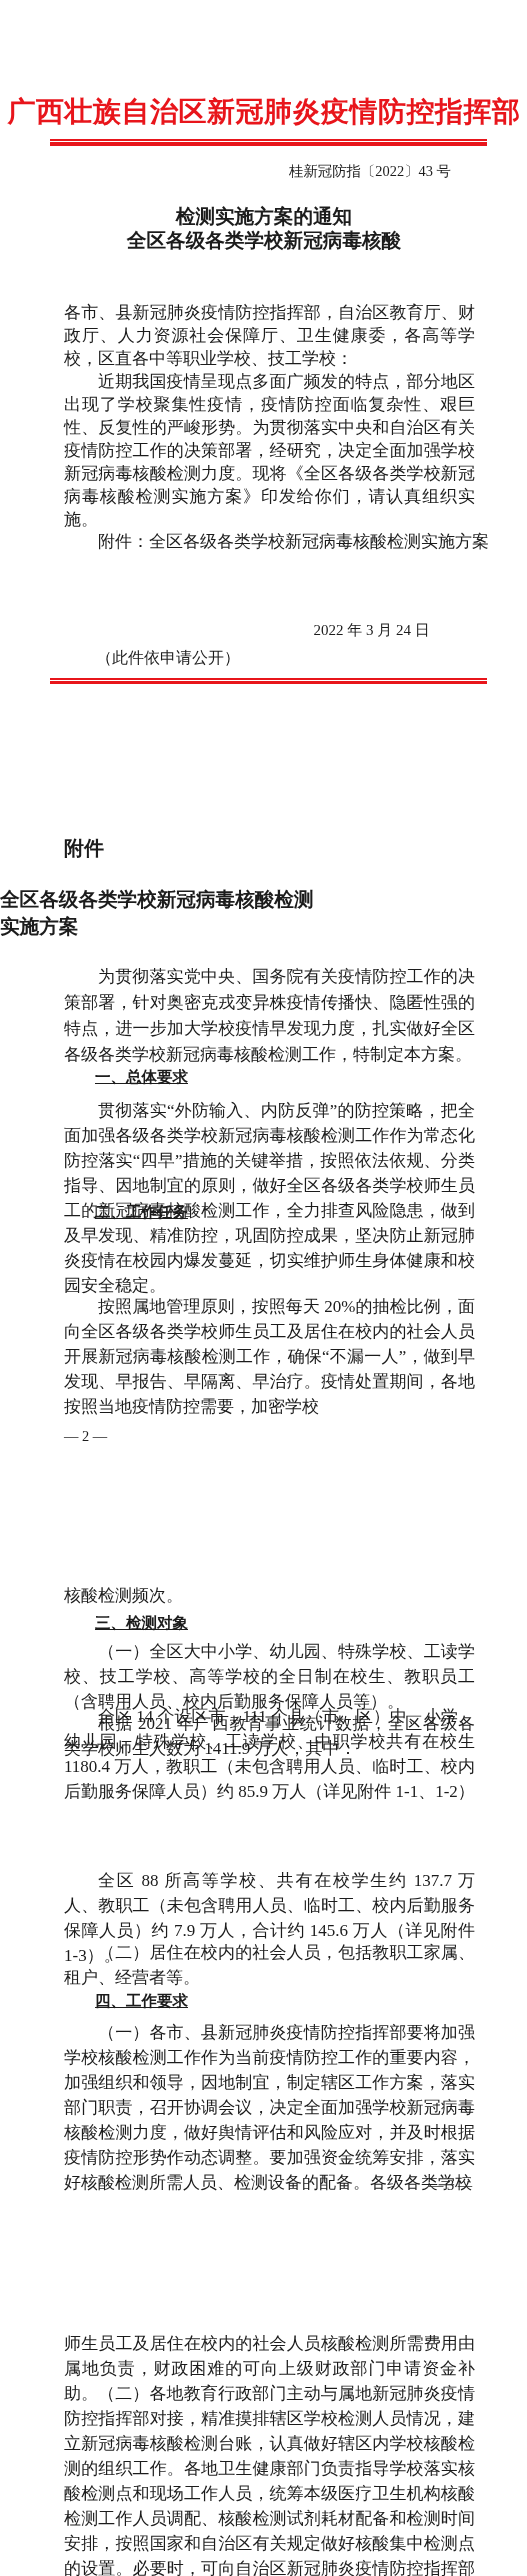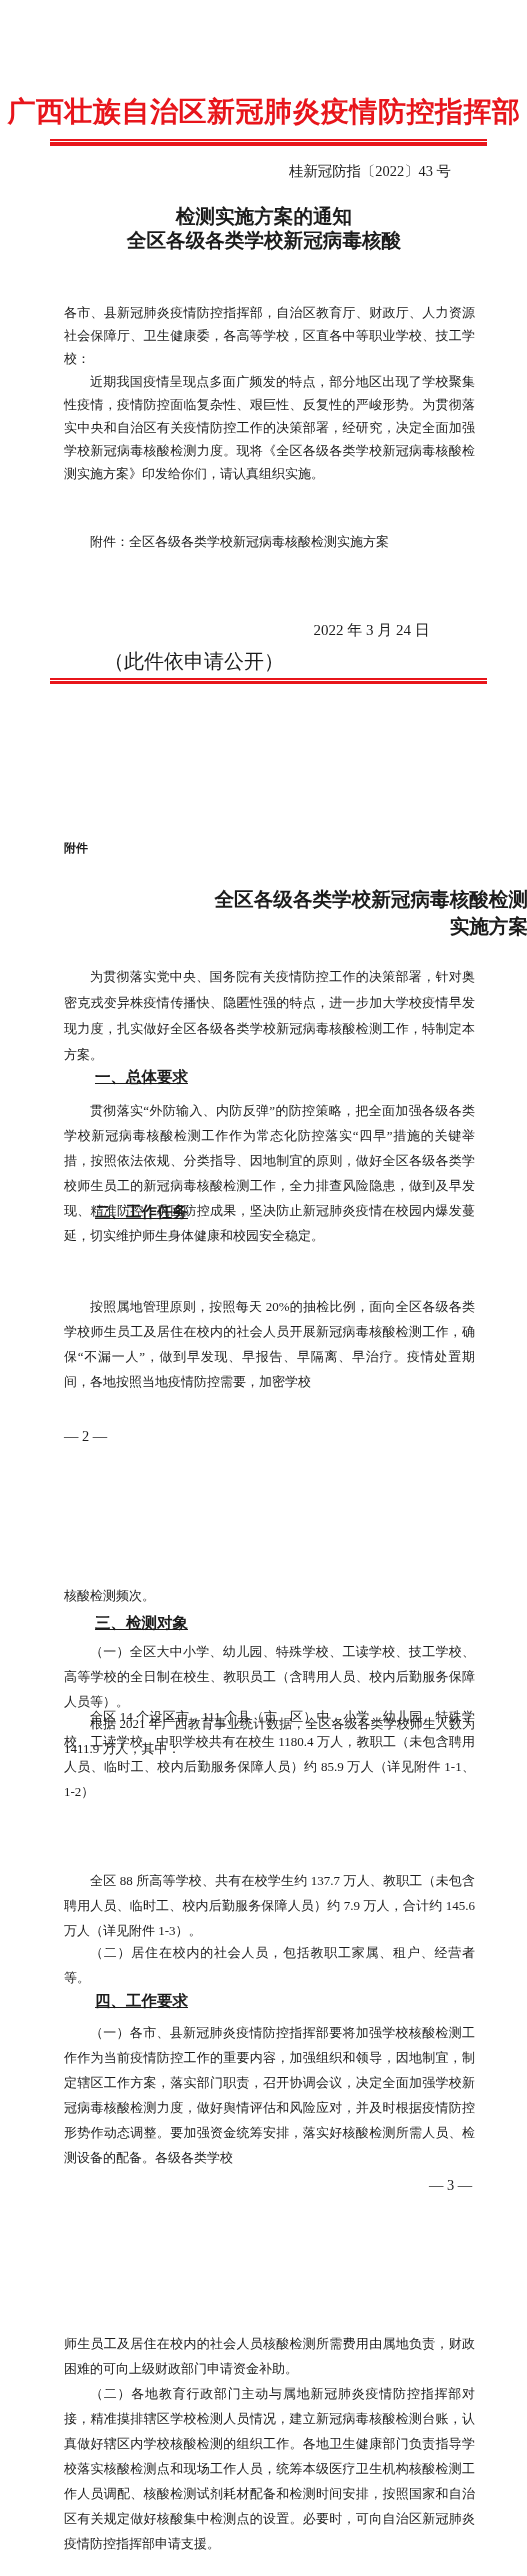--- a/index.html
+++ b/index.html
@@ -24,45 +24,45 @@
     font-size:14.4px;line-height:17.5px;text-align:left;white-space:nowrap;
   }
   
   .notice-title{
     left:0;top:205px;width:528px;
     font-size:19.6px;font-weight:700;line-height:24px;text-align:center;
   }
   
   .para{
     left:64px;width:411px;
-    font-size:13px;line-height:23px;
+    font-size:17px;line-height:23px;
     text-align:justify;text-align-last:left;
   }
   .indent{text-indent:2em;}
   .att-para{line-height:26px;}
   .lh49{line-height:25px;}
   .lh48{line-height:25px;}
   .heading{
     left:64px;
     font-family:"Liberation Sans","DejaVu Sans",sans-serif;
     font-weight:700;font-size:15.5px;line-height:20.6px;text-indent:2em;
     width:411px;
     text-decoration:underline;
   }
   .att-label{
     left:64px;top:839px;
     font-family:"Liberation Sans","DejaVu Sans",sans-serif;
-    font-weight:700;font-size:12px;line-height:19.6px;
+    font-weight:700;font-size:20px;line-height:19.6px;
   }
   .att-title{
     left:0;top:886px;width:528px;
-    font-size:19.6px;font-weight:700;line-height:27px;text-align:right;
+    font-size:19.6px;font-weight:700;line-height:27px;text-align:left;
   }
   .date-line{left:258px;top:621px;width:227px;font-size:15px;text-align:center;white-space:nowrap;}
-  .disclosure{left:64px;top:648px;width:411px;font-size:20px;text-indent:2em;}
+  .disclosure{left:64px;top:648px;width:411px;font-size:16px;text-indent:2em;}
   .footer{
     font-size:14.4px;line-height:17.5px;white-space:nowrap;
   }
   .footer-left{left:64px;}
   .footer-right{left:422px;width:57px;text-align:center;}
 </style>
 </head>
 <body>
 
 <div class="abs org-name">广西壮族自治区新冠肺炎疫情防控指挥部</div>

